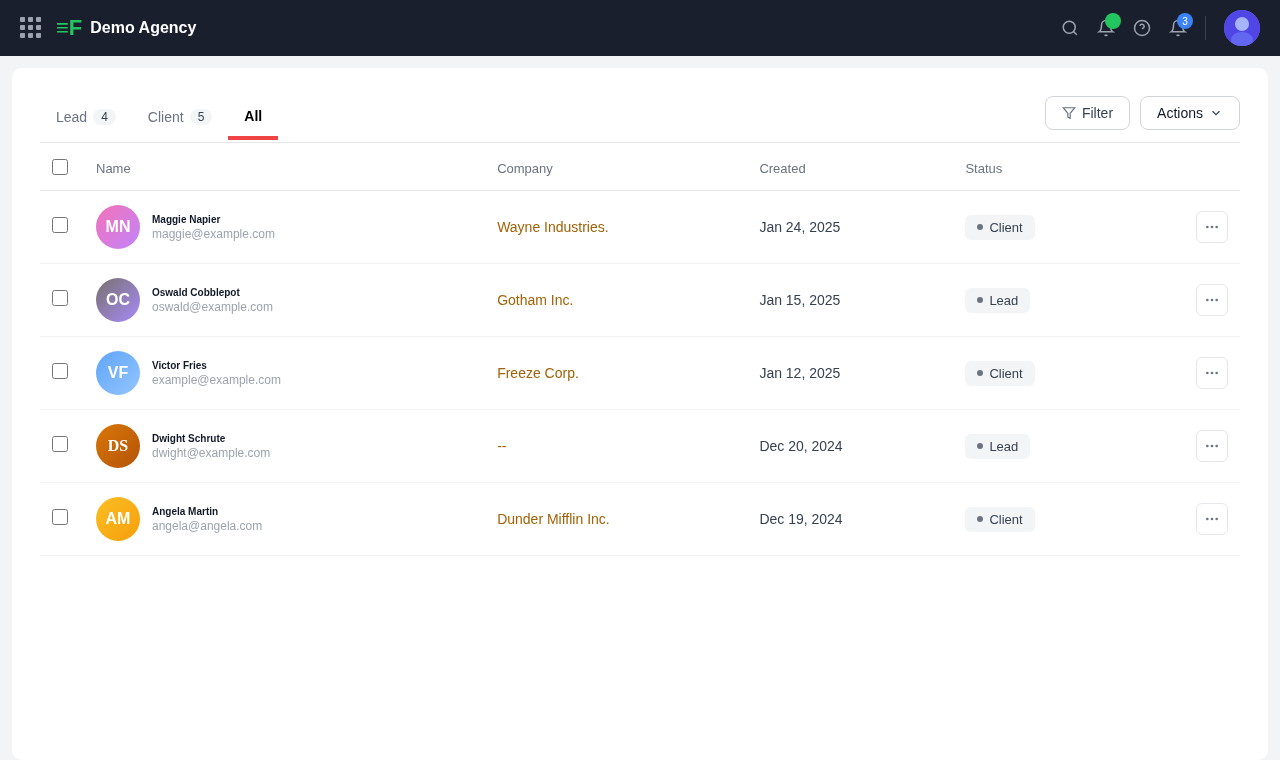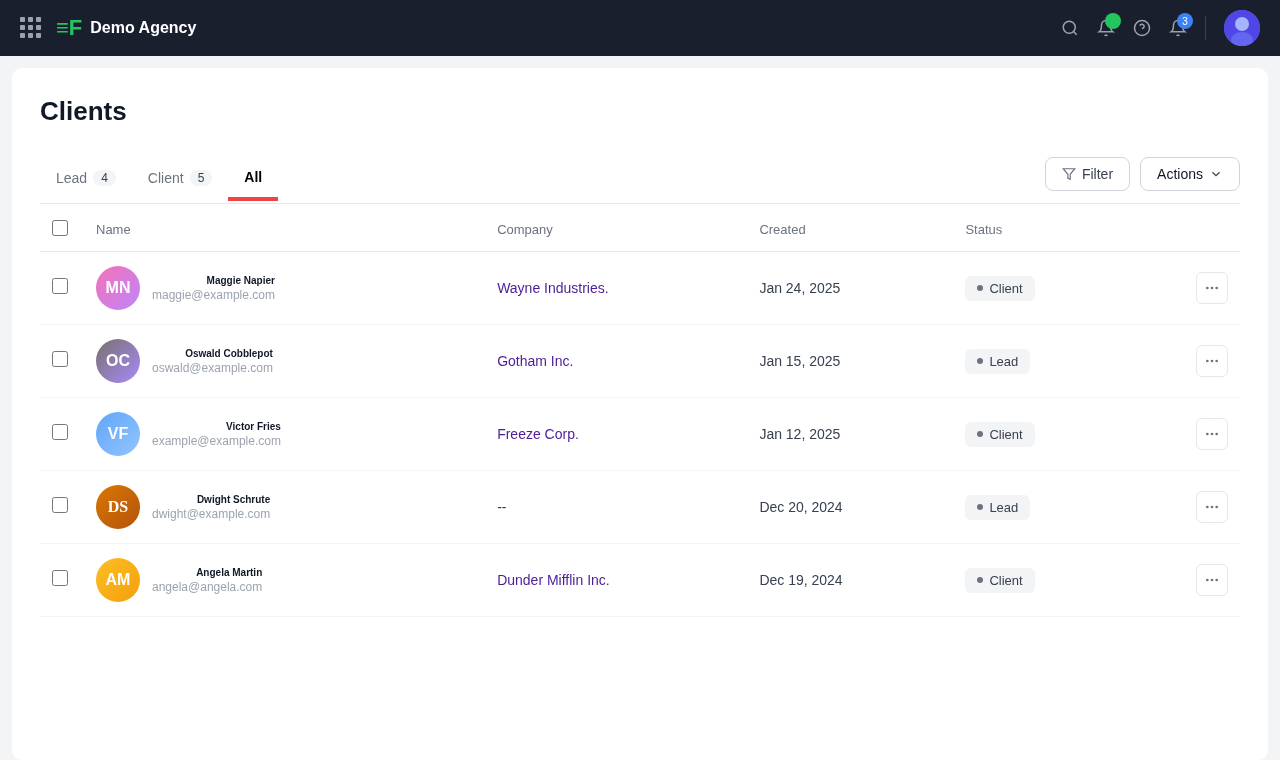--- a/index.html
+++ b/index.html
@@ -104,34 +104,34 @@
     .table thead th:first-child { width: 44px; }
     .table tbody tr { border-bottom: 1px solid #f3f4f6; }
     .table tbody td { padding: 14px 12px; vertical-align: middle; }
 
     .checkbox-cell { width: 44px; }
     input[type="checkbox"] {
       width: 16px; height: 16px; cursor: pointer;
       accent-color: #3b82f6;
     }
 
-    .client-info { display: flex; align-items: center; gap: 12px; text-align: right; }
+    .client-info { display: flex; align-items: center; gap: 12px; }
     .client-avatar {
       width: 44px; height: 44px; border-radius: 50%;
       background: #e5e7eb; overflow: hidden; flex-shrink: 0;
     }
     .avatar-placeholder {
       width: 100%; height: 100%;
       display: flex; align-items: center; justify-content: center;
       font-size: 16px; font-weight: 600; color: #6b7280;
     }
     .client-name { font-size: 10px; font-weight: 600; color: #111827; }
     .client-email { font-size: 12px; color: #9ca3af; margin-top: 2px; }
 
-    .company-text { font-size: 14px; color: #4c1d95; }
+    .company-text { font-size: 14px; color: #a16207; }
     .created-text { font-size: 14px; color: #374151; }
 
     .status-badge {
       display: inline-flex; align-items: center; gap: 6px;
       background: #f3f4f6; border-radius: 6px;
       padding: 5px 12px; font-size: 13px; color: #374151;
     }
     .status-dot { width: 6px; height: 6px; border-radius: 50%; background: #6b7280; }
 
     .more-btn {
@@ -203,21 +203,20 @@
       <svg viewBox="0 0 36 36" xmlns="http://www.w3.org/2000/svg">
         <circle cx="18" cy="18" r="18" fill="#4f46e5"></circle>
         <circle cx="18" cy="14" r="7" fill="#a5b4fc"></circle>
         <ellipse cx="18" cy="30" rx="11" ry="8" fill="#6366f1"></ellipse>
       </svg>
     </div>
   </div>
 </nav>
 
 <div class="main-content">
-  <h1 class="page-title">Clients</h1>
 
   <div class="tabs-toolbar">
     <div class="tabs">
       <div class="tab">
         <span>Lead</span>
         <span class="tab-count">4</span>
       </div>
       <div class="tab">
         <span>Client</span>
         <span class="tab-count">5</span>

